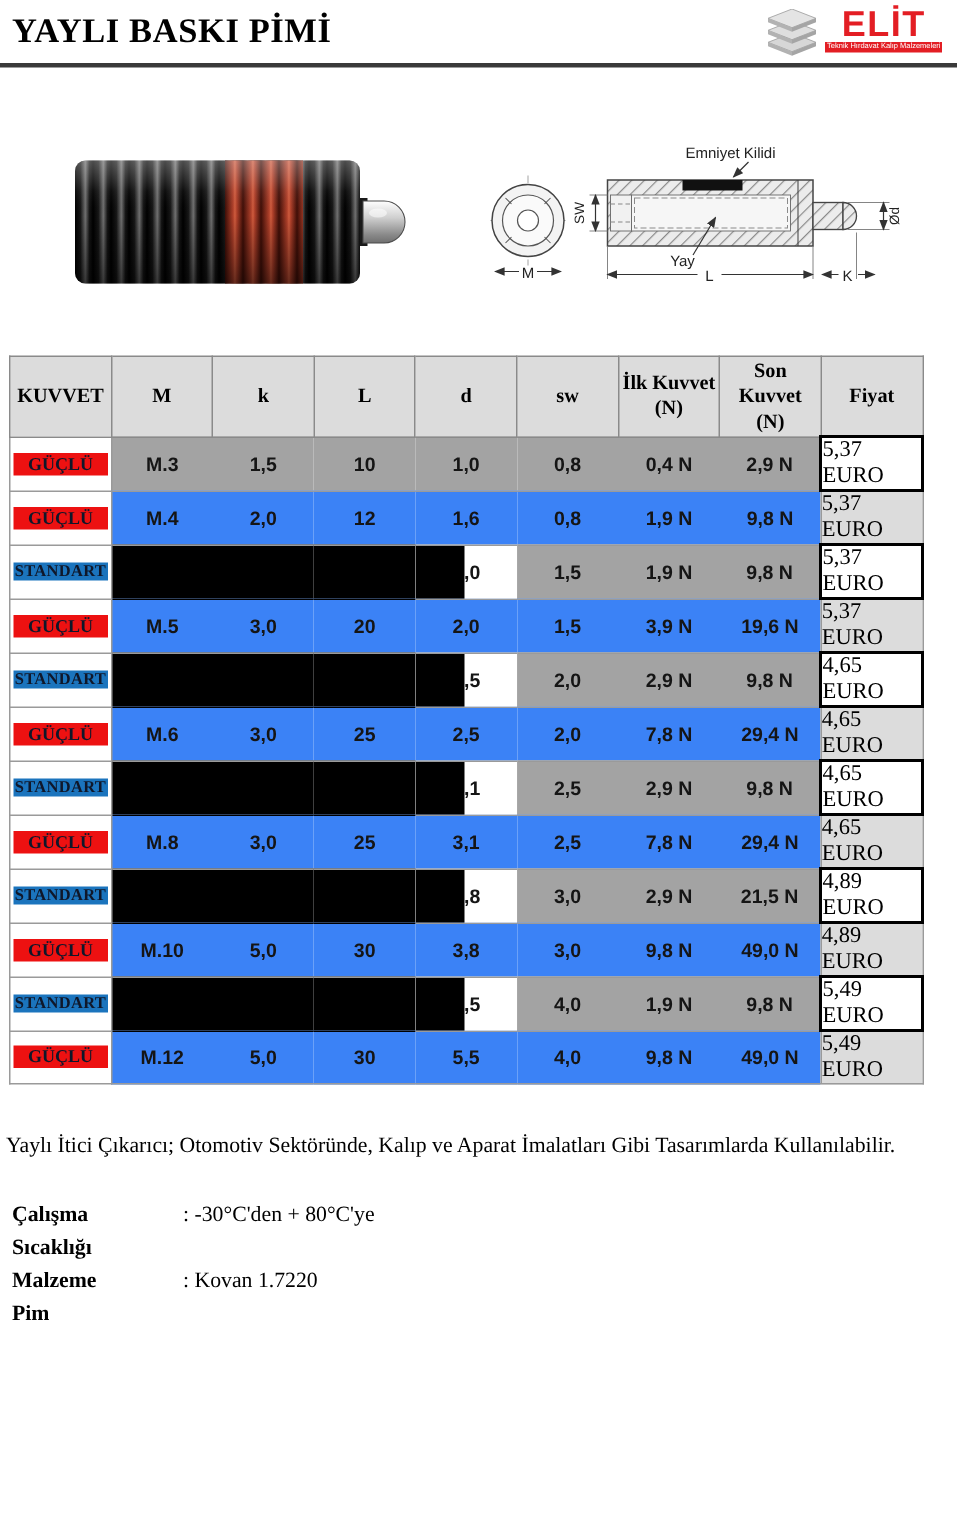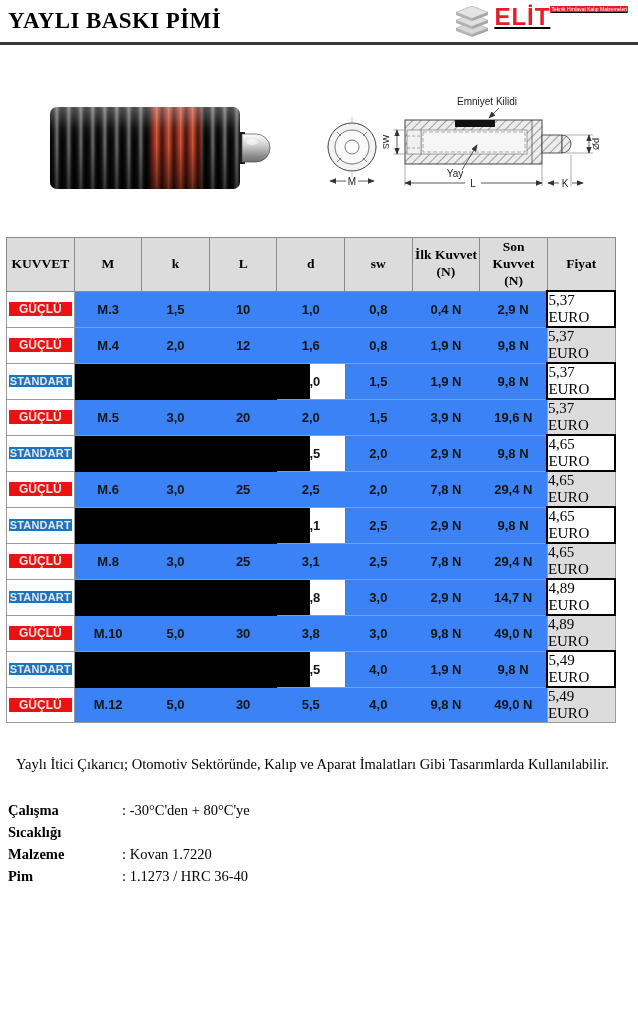--- a/index.html
+++ b/index.html
@@ -4,57 +4,57 @@
 <style>
   html,body{margin:0;padding:0;background:#fff;}
   .page{position:relative;width:638px;height:1024px;background:#fff;overflow:hidden;
         font-family:"Liberation Serif",serif;color:#000;border-radius:27px;}
 
   
   .header{display:flex;justify-content:space-between;align-items:flex-start;padding:6px 8px 0 8px;}
   .title{font-size:23px;font-weight:700;letter-spacing:.4px;margin:2px 0 0 0;font-family:"Liberation Serif",serif;}
   .logo{display:flex;align-items:flex-start;gap:3px;margin-right:2px;}
   .logo-icon{width:38px;height:32px;}
-  .logo-right{display:flex;align-items:flex-start;text-decoration:underline;}
+  .logo-right{display:flex;flex-direction:column;align-items:center;}
   .logo-text{font-family:"Liberation Sans",sans-serif;font-weight:700;font-size:24px;line-height:22px;
              color:var(--logo-red);letter-spacing:1px;}
   .logo-tagline{background:var(--logo-red);color:#fff;font-family:"Liberation Sans",sans-serif;
                 font-size:5px;line-height:7px;text-align:center;padding:0 1px;white-space:nowrap;}
   .rule{border-bottom:3px solid #3a3a3a;margin-top:4px;}
 
   
   .figures{display:flex;justify-content:space-between;align-items:flex-start;margin:50px 16px 0 40px;}
   .photo{margin-top:4px;}
 
   
   table.spec{border-collapse:collapse;table-layout:fixed;width:610px;margin:26px 0 0 6px;
              border:1px solid #8a8a8a;}
   col{width:11.11%;}
   th{background:#dcdcdc;border:1px solid #8a8a8a;height:52px;vertical-align:middle;
      font-family:"Liberation Serif",serif;font-weight:700;font-size:13.5px;line-height:1.25;padding:0;}
   tr.row{height:28px;}
   td{padding:0;vertical-align:middle;}
   td.c-kuvvet{background:#fff;border:1px solid #9a9a9a;padding:3px 2px;}
-  .badge{height:100%;display:flex;align-items:center;justify-content:center;color:#e5e5e5;
-         font-family:Liberation Sans, sans-serif;font-weight:700;font-size:12px;}
+  .badge{height:100%;display:flex;align-items:center;justify-content:center;color:#0f172a;
+         font-family:Liberation Serif, serif;font-weight:700;font-size:12px;}
   .b-guc{background:var(--guclu);}
   .b-std{background:var(--standart);font-size:11px;letter-spacing:.2px;}
   td.mid{border-left:none;border-right:none;border-top:1px solid #9a9a9a;border-bottom:1px solid #9a9a9a;
          text-align:center;font-family:"Liberation Sans",sans-serif;font-weight:700;font-size:13px;color:#151515;}
-  tr.rw td.mid{background:#3b82f6;}
+  tr.rw td.mid{background:#a3a3a3;}
   tr.rg td.mid{background:#3b82f6;}
   td.c-fiyat{text-align:left;font-family:"Liberation Serif",serif;font-size:15px;}
   tr.rw td.c-fiyat{background:#fff;border:2px solid #000;}
   tr.rg td.c-fiyat{background:#dcdcdc;border:1px solid #9a9a9a;}
   td.blk{background:#000 !important;border-top-color:#000;border-bottom-color:#000;}
   td.dred{background:linear-gradient(90deg,#000 0,#000 48%,#fff 48%) !important;position:relative;}
   .pd{position:absolute;left:48%;top:0;height:100%;display:flex;align-items:center;}
 
   
-  .desc{margin:30px 8px 0 16px;font-size:14.5px;line-height:22px;}
+  .desc{margin:30px 8px 0 4px;font-size:14.5px;line-height:22px;}
   .specs{margin:24px 8px 0 8px;font-size:14.5px;line-height:22px;}
   .spec-row{display:flex;gap:11px;}
   .spec-label{display:inline-block;width:103px;font-weight:700;}
   .spec-value{display:inline-block;}
 
   
   .tl{font-family:"Liberation Sans",sans-serif;font-size:10px;fill:#222;}
   .tls{font-family:"Liberation Sans",sans-serif;font-size:9px;fill:#222;}
 </style>
 </head>
@@ -381,21 +381,21 @@
             <div class="badge b-std">STANDART</div>
           </td>
       <td class="mid c-m blk"></td>
       <td class="mid c-k blk"></td>
       <td class="mid c-l blk"></td>
       <td class="mid c-d dred">
             <span class="pd">,8</span>
           </td>
       <td class="mid c-sw">3,0</td>
       <td class="mid c-ilk">2,9 N</td>
-      <td class="mid c-son">14,7 N</td>
+      <td class="mid c-son">21,5 N</td>
       <td class="c-fiyat">4,89 EURO</td>
     </tr>
         <tr class="row rg">
       <td class="c-kuvvet">
             <div class="badge b-guc">GÜÇLÜ</div>
           </td>
       <td class="mid c-m">M.10</td>
       <td class="mid c-k">5,0</td>
       <td class="mid c-l">30</td>
       <td class="mid c-d">3,8</td>
@@ -443,17 +443,16 @@
     <div class="spec-row">
       <span class="spec-label">Çalışma Sıcaklığı</span>
       <span class="spec-value">: -30°C'den + 80°C'ye</span>
     </div>
     <div class="spec-row">
       <span class="spec-label">Malzeme</span>
       <span class="spec-value">: Kovan 1.7220</span>
     </div>
     <div class="spec-row">
       <span class="spec-label">Pim</span>
-      <span class="spec-value">: 1.1273 / HRC 36-40</span>
     </div>
   </div>
 
 </div>
 
 </body></html>

